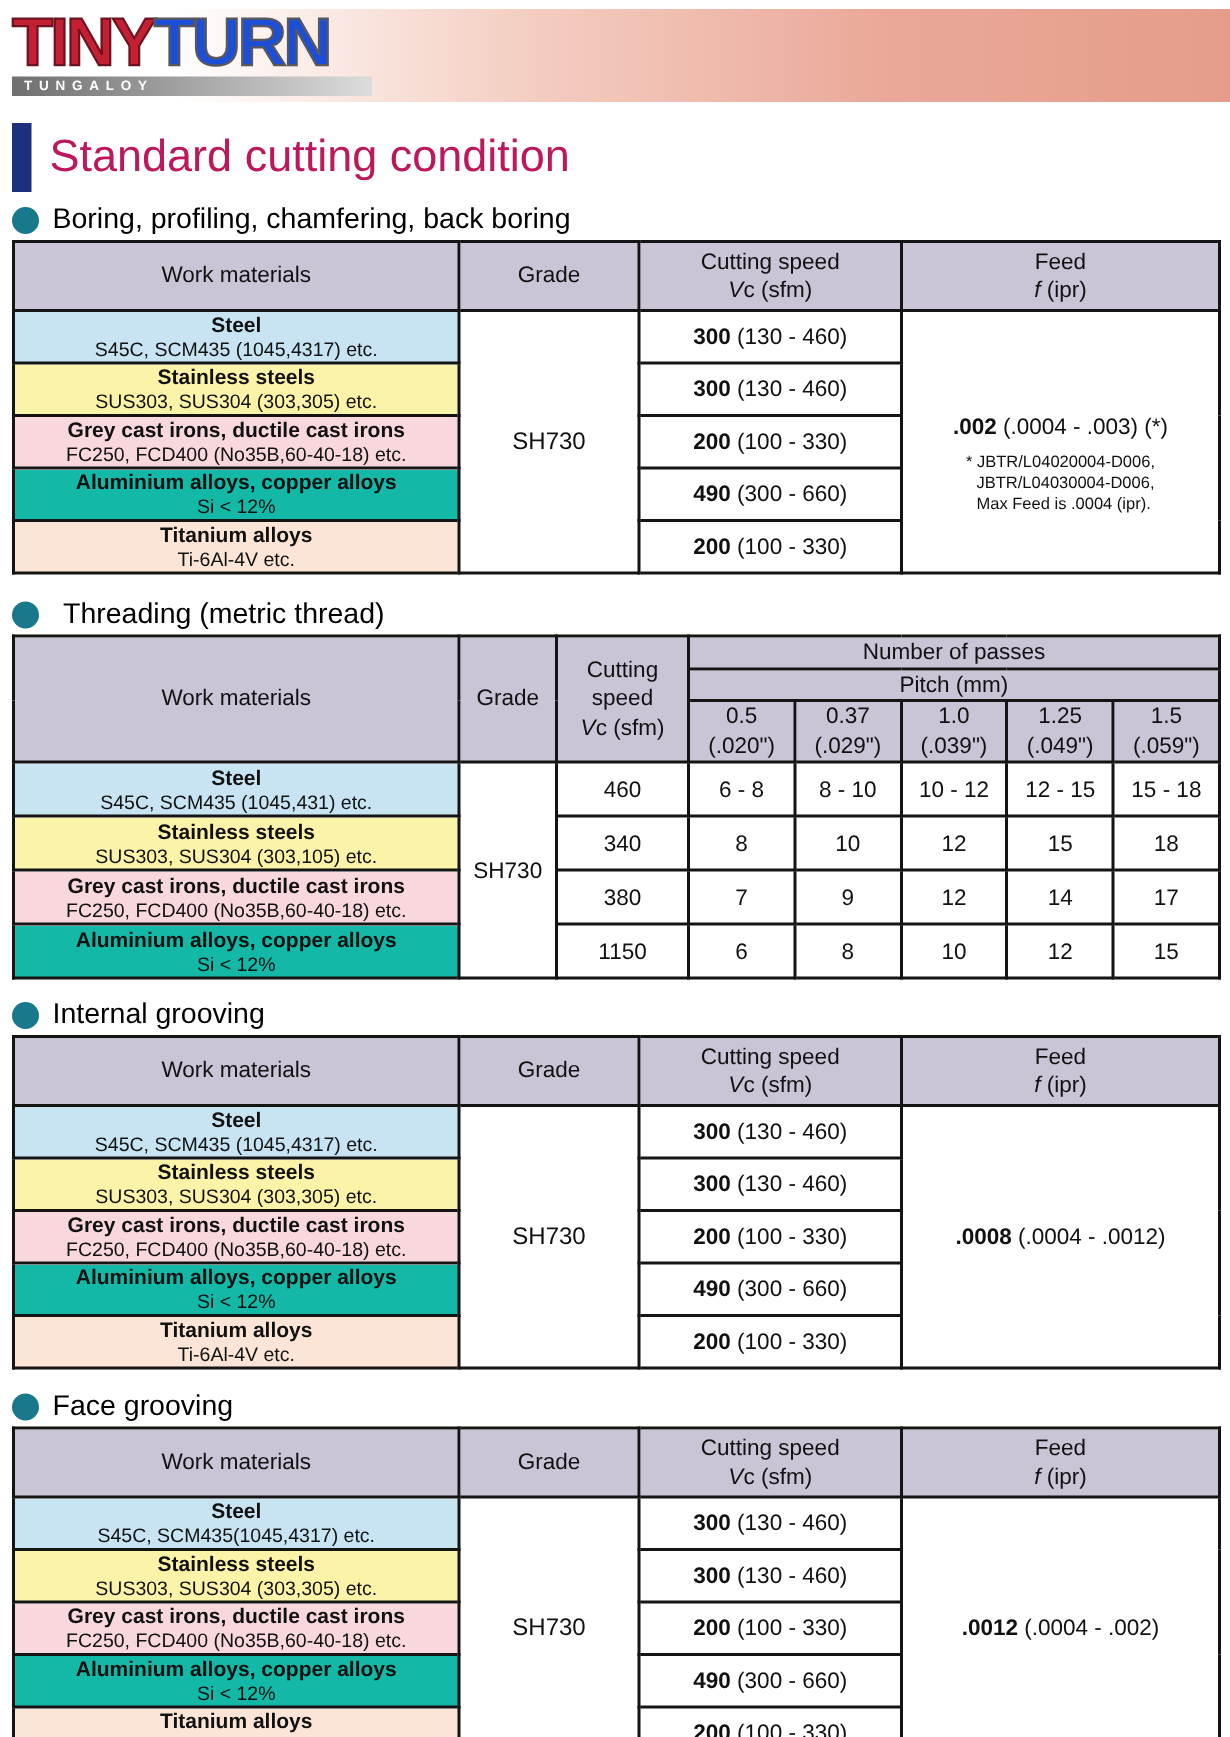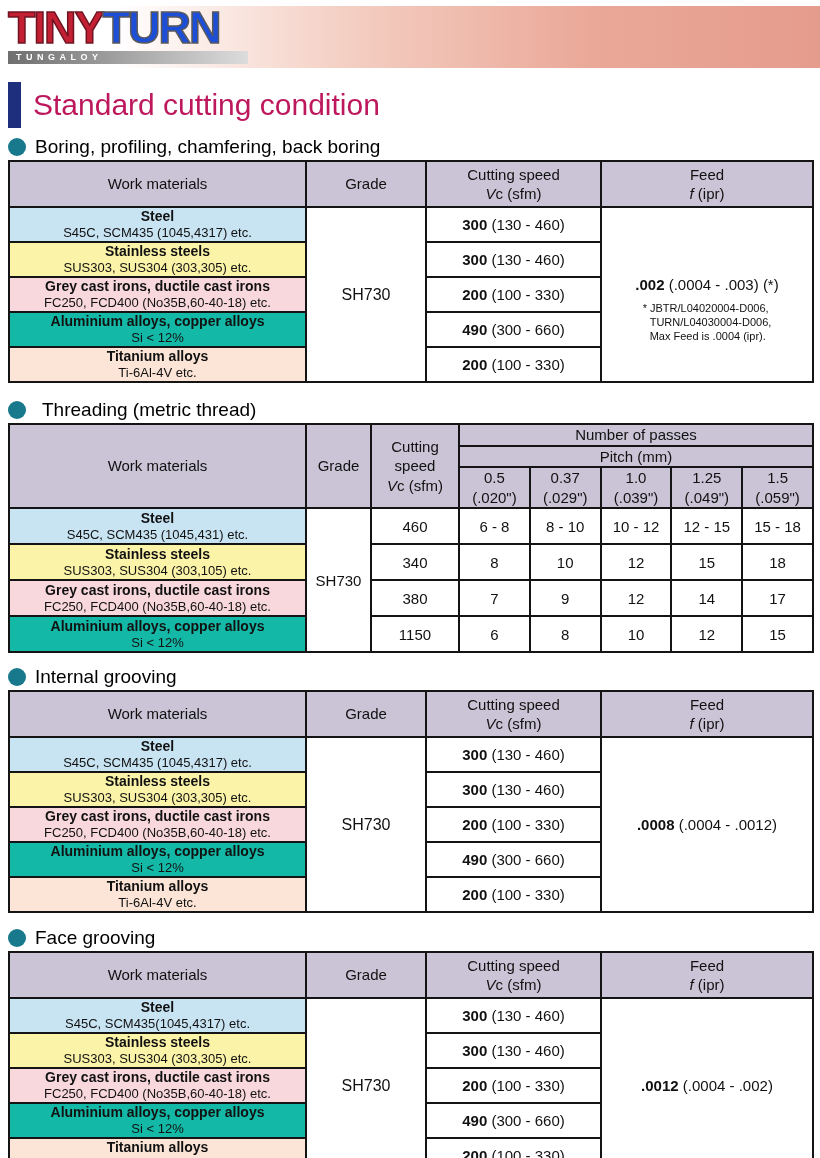--- a/index.html
+++ b/index.html
@@ -112,21 +112,21 @@
       <td class="bg-steel">
         <div class="mname">Steel</div>
         <div class="mdetail">S45C, SCM435 (1045,4317) etc.</div>
       </td>
       <td class="grade-cell" rowspan="5">SH730</td>
       <td class="speed-cell"><b>300</b> <span>(130 - 460)</span></td>
       <td class="feed-cell" rowspan="5">
         <div class="feed-pad"><b>.002</b> <span>(.0004 - .003) (*)</span></div>
         <div class="footnote">
           <div>* JBTR/L04020004-D006,</div>
-          <div class="fn-ind">TURN/L04030004-D006,</div>
+          <div class="fn-ind">JBTR/L04030004-D006,</div>
           <div class="fn-ind">Max Feed is .0004 (ipr).</div>
         </div>
       </td>
     </tr>
     <tr>
       <td class="bg-stainless">
         <div class="mname">Stainless steels</div>
         <div class="mdetail">SUS303, SUS304 (303,305) etc.</div>
       </td>
       <td class="speed-cell"><b>300</b> <span>(130 - 460)</span></td>

